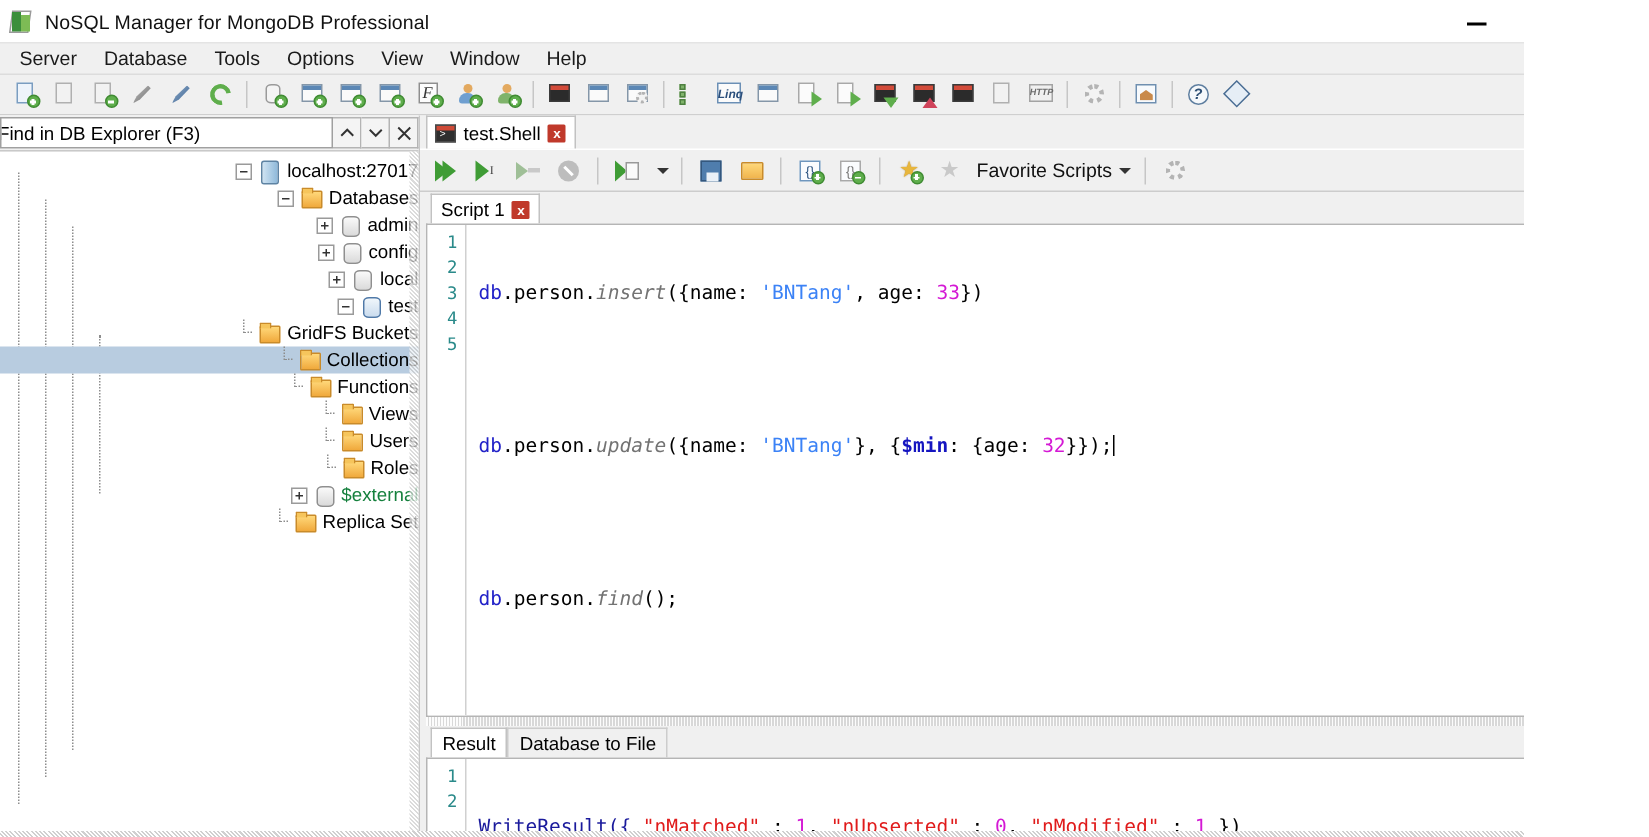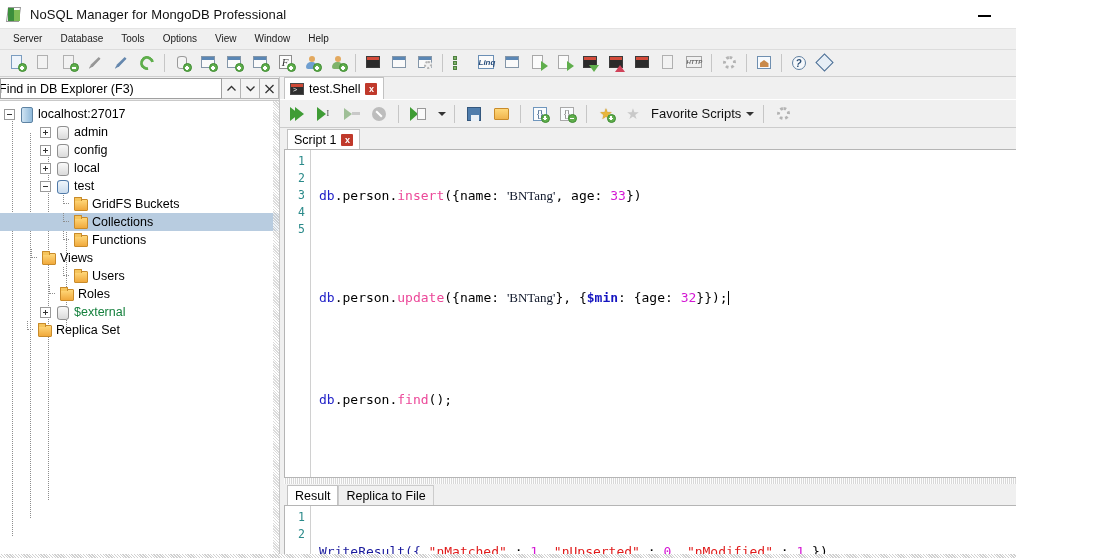--- a/index.html
+++ b/index.html
@@ -46,21 +46,21 @@
     background:#000;
   }
 
   
   .menubar {
     height: 22px; display:flex; align-items:center;
     background:#f0f0f0; border-top:1px solid #e4e4e4; border-bottom:1px solid #dcdcdc;
     padding-left: 4px;
   }
   .menu-item {
-    padding: 3px 9px 4px 9px; font-size: 10px; color:#1a1a1a; line-height: 14px;
+    padding: 3px 9px 4px 9px; font-size: 13px; color:#1a1a1a; line-height: 14px;
   }
 
   
   .toolbar {
     height: 27px; display:flex; align-items:center;
     background:#f0f0f0; border-bottom:1px solid #cfcfcf;
     padding-left: 4px;
   }
   .tb-btn {
     width: 24px; height: 23px; position: relative; margin: 0 1px;
@@ -213,20 +213,21 @@
     font-size: 11px; color:#333;
   }
   .find-btn svg { display:block; }
   .tree {
     flex:1; overflow:hidden; padding-top: 4px; position: relative;
     font-size: 12.5px;
   }
   .trow {
     display:flex; align-items:center; height:18px; white-space:nowrap;
     position: relative;
+    justify-content: flex-end;
   }
   .trow.sel { background:#b8cce0; }
   .twist {
     width: 11px; height: 11px; border:1px solid #9a9a9a; background:#fff;
     position:relative; flex:0 0 auto; margin-right: 3px;
   }
   .twist:before {
     content:""; position:absolute; left:2px; top:4px; width:5px; height:1px; background:#333;
   }
   .twist.plus:after {
@@ -373,22 +374,22 @@
     text-align:right; padding: 3px 5px 0 0;
     font-family:"DejaVu Sans Mono", monospace; font-size:11.5px; color:#2a8a8a;
     line-height:17px; flex:0 0 auto;
   }
   .code {
     flex:1; padding: 3px 0 0 8px; position: relative;
     font-family:"DejaVu Sans Mono", monospace; font-size:13px;
     line-height:17px; white-space:pre; color:#000;
   }
   .kw-db { color:#2222c8; }
-  .kw-fn { color:#ec4899; }
-  .kw-str { color:#0f172a;font-family:Liberation Serif, serif; }
+  .kw-fn { color:#737373;font-style:italic; }
+  .kw-str { color:#3b82f6; }
   .kw-num { color:#d418d4; }
   .kw-op  { color:#000; }
   .kw-dollar { color:#1515c0; font-weight:bold; }
   .caret {
     display:inline-block; width:1px; height:14px; background:#000;
     vertical-align:-3px; animation: none;
   }
 
   .splitter-h {
     height: 6px; background: repeating-linear-gradient(90deg,#ffffff 0 1px,#d2d2d2 1px 2px);
@@ -676,20 +677,25 @@
         <div class="vline" style="left:30px; top:32px; bottom:38px;"></div>
         <div class="vline" style="left:48px; top:50px; bottom:56px;"></div>
         <div class="vline" style="left:66px; top:122px; height:106px;"></div>
 
         <div class="trow" style="padding-left:4px">
           <div class="twist"></div>
           <div class="tico server"></div>
           <div class="tlabel">localhost:27017</div>
         </div>
 
+        <div class="trow" style="padding-left:22px">
+          <div class="twist"></div>
+          <div class="tico folder"></div>
+          <div class="tlabel">Databases</div>
+        </div>
 
         <div class="trow" style="padding-left:40px">
           <div class="twist plus"></div>
           <div class="tico db"></div>
           <div class="tlabel">admin</div>
         </div>
 
         <div class="trow" style="padding-left:40px">
           <div class="twist plus"></div>
           <div class="tico db"></div>
@@ -872,21 +878,21 @@
             <div><span class="kw-db">db</span><span class="kw-op">.person.</span><span class="kw-fn">find</span><span class="kw-op">();</span></div>
           </div>
         </div>
       </div>
 
       <div class="splitter-h"></div>
 
       <div class="result-pane">
         <div class="result-tabs">
           <div class="result-tab">Result</div>
-          <div class="result-tab inactive">Replica to File</div>
+          <div class="result-tab inactive">Database to File</div>
         </div>
         <div class="result-body">
           <div class="result-gutter">
             <div>1</div>
             <div>2</div>
           </div>
           <div class="result-code">
             <div><span class="res-id">WriteResult({ </span><span class="res-str">"nMatched"</span><span> : </span><span class="res-num">1</span><span>, </span><span class="res-str">"nUpserted"</span><span> : </span><span class="res-num">0</span><span>, </span><span class="res-str">"nModified"</span><span> : </span><span class="res-num">1</span><span> })</span></div>
             
           </div>

